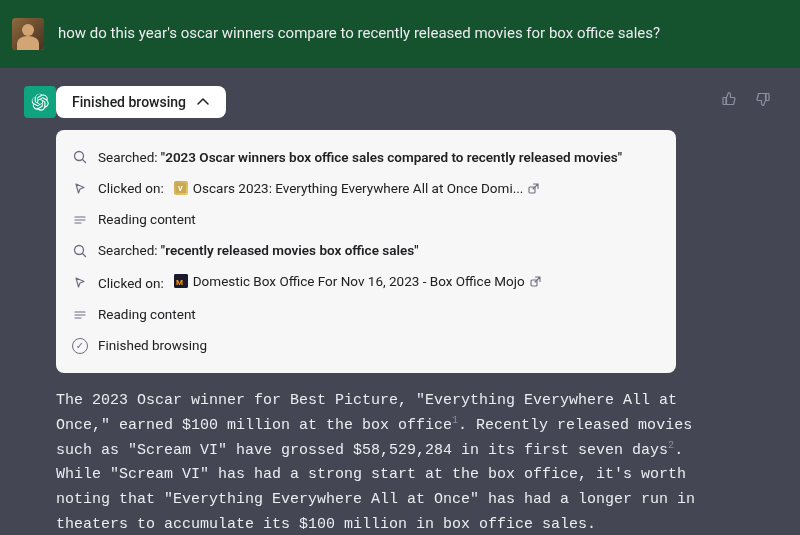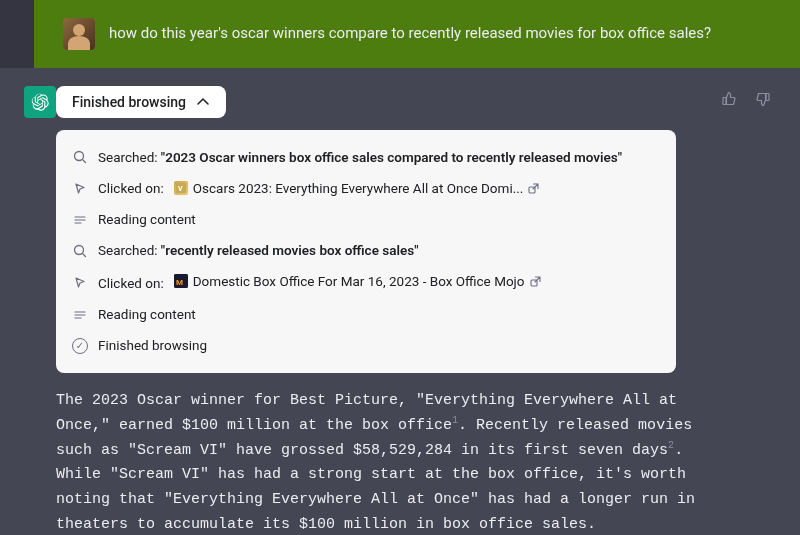--- a/index.html
+++ b/index.html
@@ -15,24 +15,23 @@
     .chat-container {
       display: flex;
       flex-direction: column;
       padding: 0;
     }
 
     
     .user-message-row {
       display: flex;
       align-items: flex-start;
-      padding: 18px 29px;
-      background-color: #4d7c0f;
+      padding: 18px 12px;
+      background-color: #14532d;
       gap: 14px;
-      margin-left: 34px;
     }
 
     .user-avatar {
       width: 32px;
       height: 32px;
       border-radius: 4px;
       overflow: hidden;
       flex-shrink: 0;
       background: #8b6a3e;
       display: flex;
@@ -358,21 +357,21 @@
           </div>
           <div class="browsing-item-text">
             Clicked on:&nbsp;&nbsp;
             <span class="browsing-item-link" style="display:inline-flex; align-items:center; gap:5px;">
               <span class="favicon-mojo">
                 <svg width="14" height="14" viewBox="0 0 14 14">
                   <rect width="14" height="14" rx="2" fill="#1a1a2e"></rect>
                   <text x="2" y="11" font-size="8" fill="#ff9900" font-weight="bold">M</text>
                 </svg>
               </span>
-              <span>Domestic Box Office For Mar 16, 2023 - Box Office Mojo</span>
+              <span>Domestic Box Office For Nov 16, 2023 - Box Office Mojo</span>
               <svg width="11" height="11" viewBox="0 0 11 11" fill="none">
                 <rect x="1" y="4" width="6" height="6" rx="1" stroke="#6e6e80" stroke-width="1.1"></rect>
                 <path d="M5.5 1H10M10 1V5.5M10 1L5 6" stroke="#6e6e80" stroke-width="1.1" stroke-linecap="round"></path>
               </svg>
             </span>
           </div>
         </div>
 
         <div class="browsing-item">
           <div class="browsing-item-icon">

